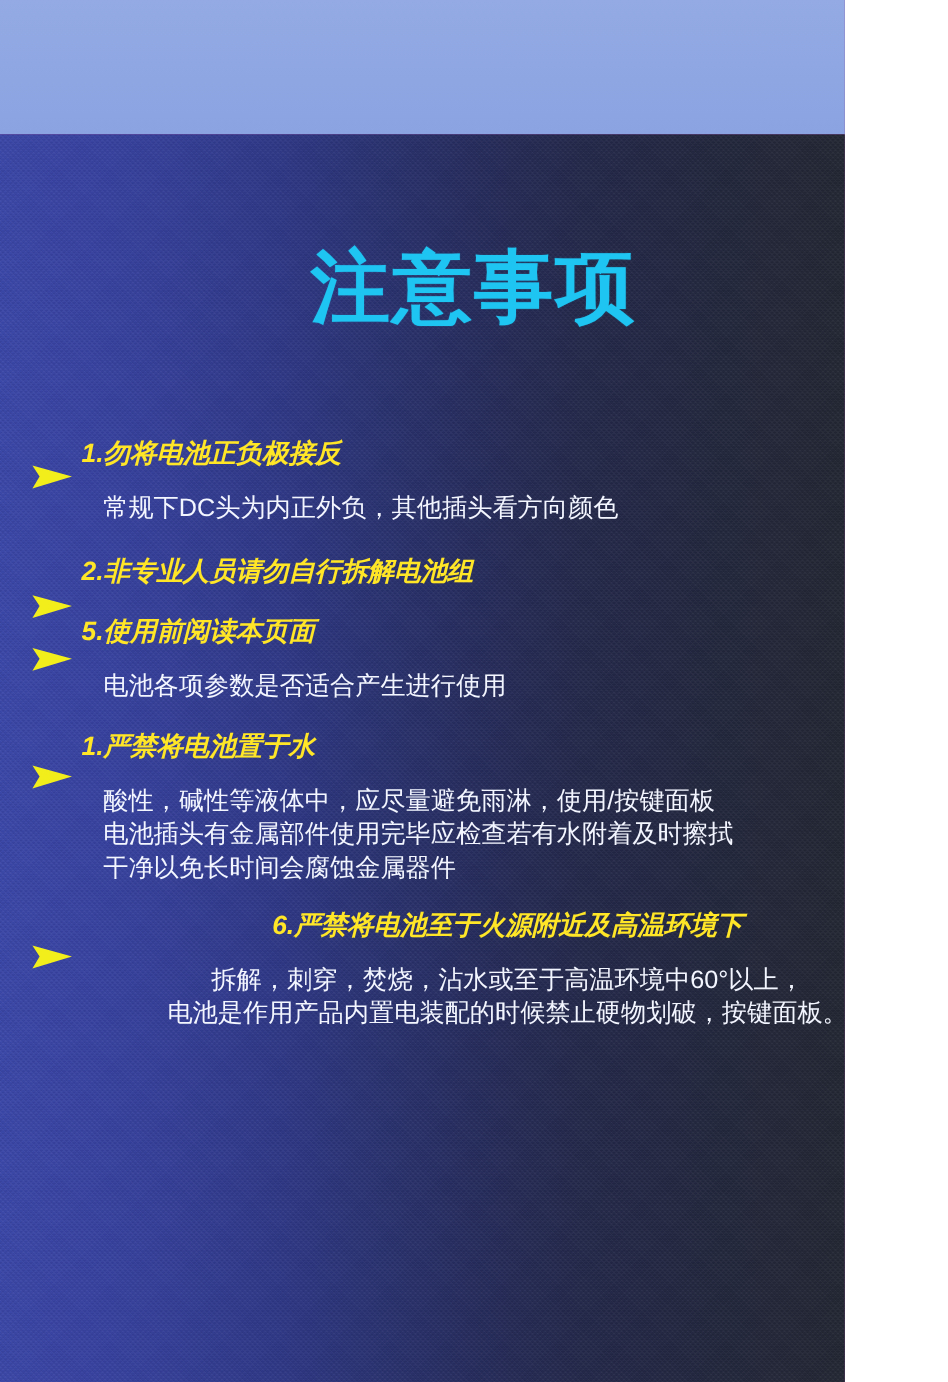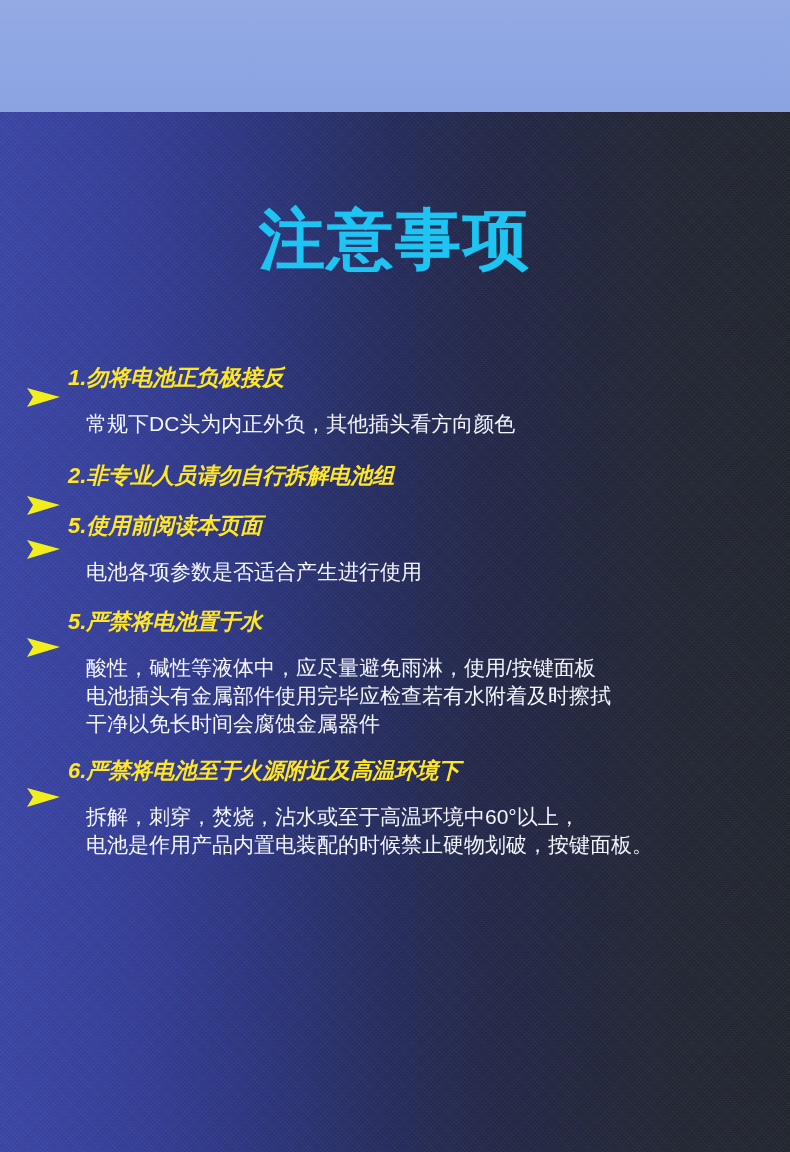--- a/index.html
+++ b/index.html
@@ -6,21 +6,21 @@
     margin: 0;
     padding: 0;
     background: #ffffff;
   }
   body {
     font-family: "Liberation Sans", "DejaVu Sans", sans-serif;
   }
 
   #page {
     position: relative;
-    width: 790px;
+    width: 704px;
     height: 1152px;
     overflow: hidden;
     background: #701a75;
   }
 
   
   #top-band {
     position: absolute;
     left: 0; top: 0;
     width: 790px;
@@ -138,21 +138,21 @@
     white-space: pre-line;
     letter-spacing: 0px;
   }
 
   
   .notice-item.item-1 { margin-bottom: 24px; }
   .notice-item.item-2 { margin-bottom: 22px; }
   .notice-item.item-3 { margin-bottom: 22px; }
   .notice-item.item-4 { margin-bottom: 22px; }
   .notice-item.item-5 { margin-bottom: 20px; }
-  .notice-item.item-6 { margin-bottom: 0px; }
+  .notice-item.item-6 { margin-bottom: 0px; text-align: center; }
 
   .notice-item.item-1 .notice-arrow { top: 18px; }
   .notice-item.item-2 .notice-arrow { top: 28px; }
   .notice-item.item-3 .notice-arrow { top: 22px; }
   .notice-item.item-4 .notice-arrow { top: 26px; }
   .notice-item.item-5 .notice-arrow { top: 24px; }
   .notice-item.item-6 .notice-arrow { top: 25px; }
 </style>
 </head>
 <body>
@@ -190,21 +190,21 @@
       </svg>
       <div class="notice-heading">5.使用前阅读本页面</div>
       <div class="notice-body">电池各项参数是否适合产生进行使用</div>
     </div>
 
 
     <div class="notice-item item-5">
       <svg class="notice-arrow" viewBox="0 0 40 30">
         <path d="M3,6 L36,15 L3,25 L9,15 Z" fill="#F2EE1C"></path>
       </svg>
-      <div class="notice-heading">5.严禁将电池置于水</div>
+      <div class="notice-heading">1.严禁将电池置于水</div>
       <div class="notice-body">酸性，碱性等液体中，应尽量避免雨淋，使用/按键面板
 电池插头有金属部件使用完毕应检查若有水附着及时擦拭
 干净以免长时间会腐蚀金属器件</div>
     </div>
 
     <div class="notice-item item-6">
       <svg class="notice-arrow" viewBox="0 0 40 30">
         <path d="M3,6 L36,15 L3,25 L9,15 Z" fill="#F2EE1C"></path>
       </svg>
       <div class="notice-heading">6.严禁将电池至于火源附近及高温环境下</div>

